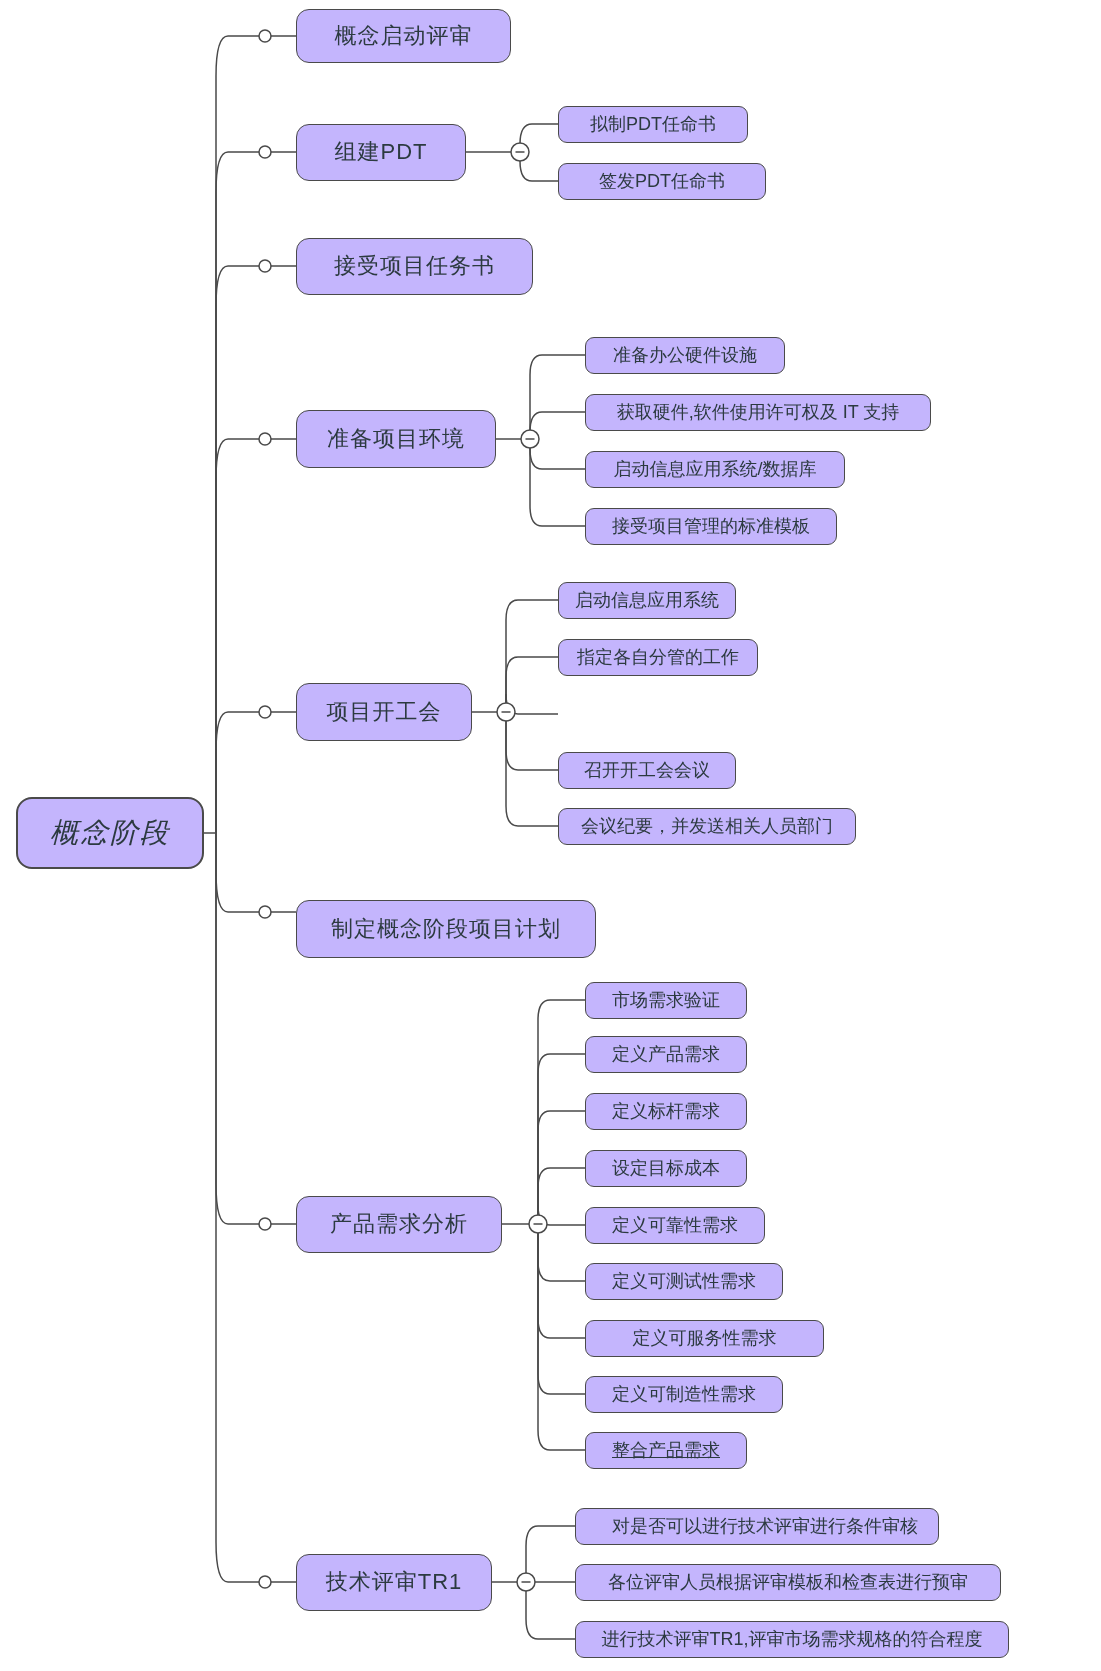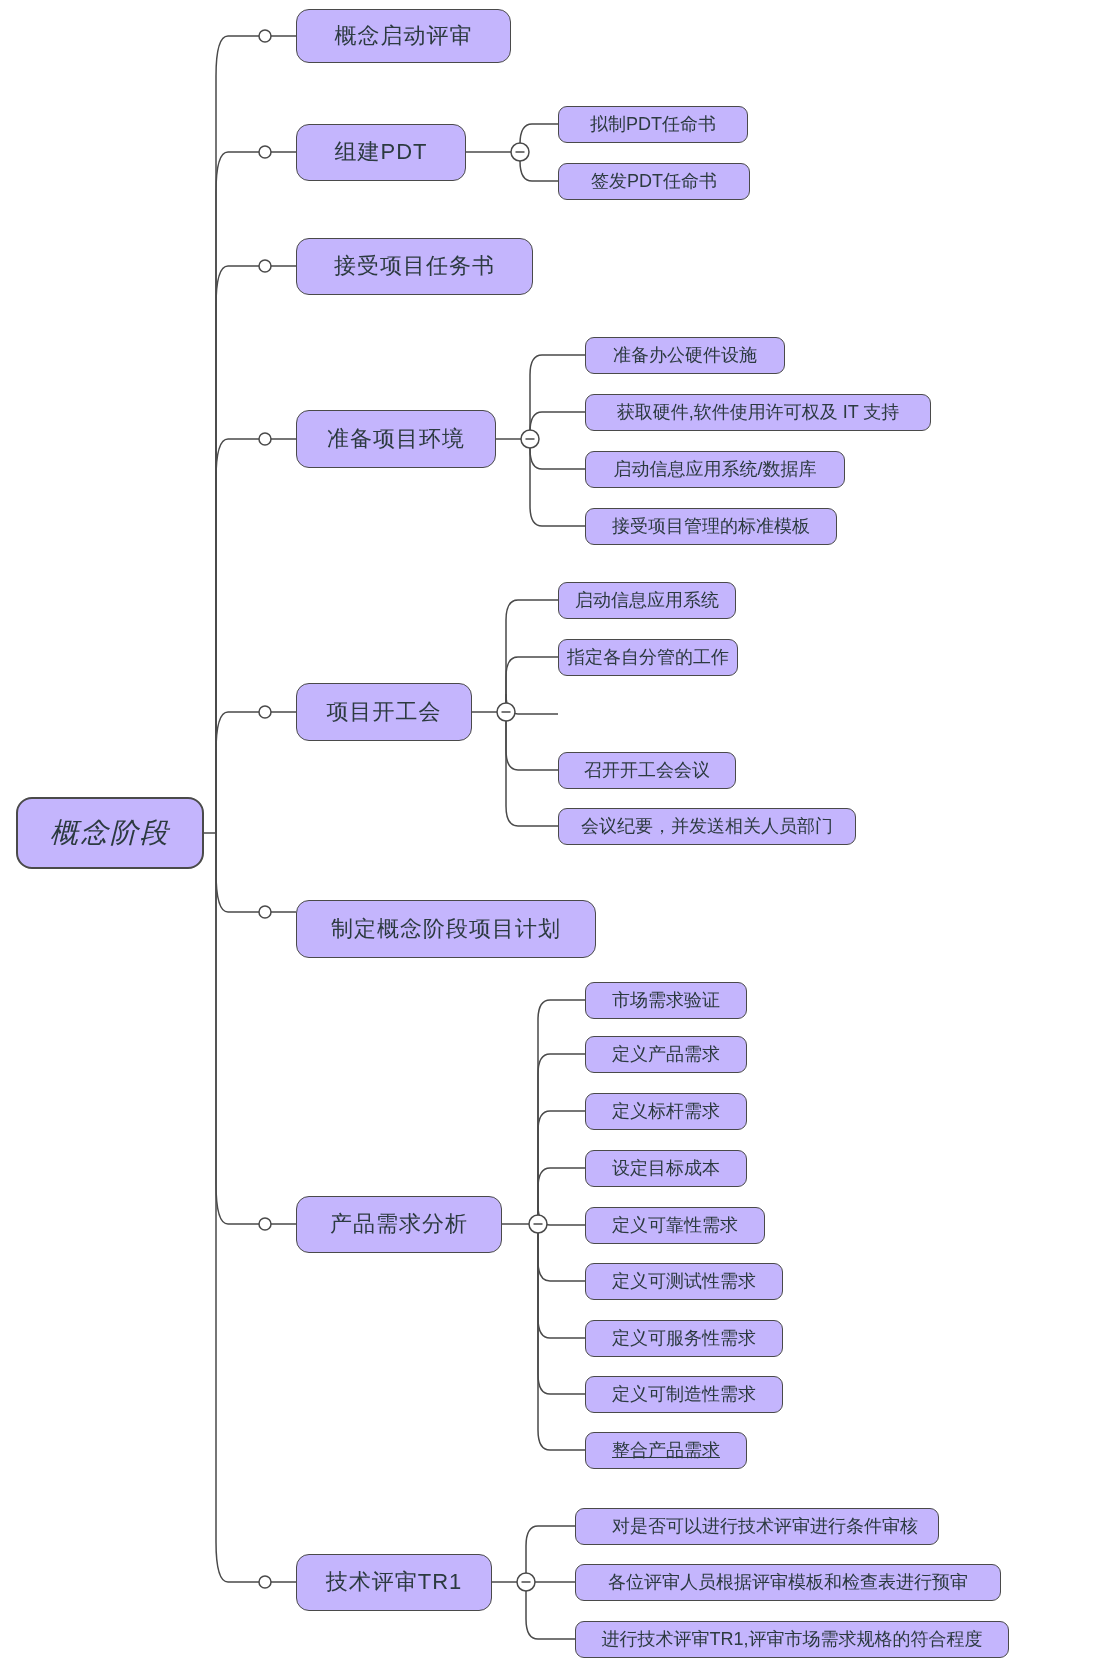--- a/index.html
+++ b/index.html
@@ -92,41 +92,41 @@
       <path d="M 526 1582 L 575 1582" fill="none" stroke="#4a4a4a" stroke-width="1.5"></path>
       <path d="M 526 1582 L 526 1619 Q 526 1639 538 1639 L 575 1639" fill="none" stroke="#4a4a4a" stroke-width="1.5"></path>
       <circle cx="526" cy="1582" r="9" fill="#ffffff" stroke="#4a4a4a" stroke-width="1.5"></circle>
       <path d="M 521.5 1582 L 530.5 1582" stroke="#4a4a4a" stroke-width="1.5"></path>
     </svg>
   <div id="node-layer">
       <div class="node root-node" style="left: 16px; top: 797px; width: 188px; height: 72px;">概念阶段</div>
       <div class="node branch-node" style="left: 296px; top: 9px; width: 215px; height: 54px;">概念启动评审</div>
       <div class="node branch-node" style="left: 296px; top: 123.5px; width: 170px; height: 57px;">组建PDT</div>
       <div class="node leaf-node" style="left: 558px; top: 105.5px; width: 190px; height: 37px;">拟制PDT任命书</div>
-      <div class="node leaf-node" style="left: 558px; top: 162.5px; width: 192px; height: 37px;">签发PDT任命书</div>
+      <div class="node leaf-node" style="left: 558px; top: 162.5px; width: 208px; height: 37px;">签发PDT任命书</div>
       <div class="node branch-node" style="left: 296px; top: 237.5px; width: 237px; height: 57px;">接受项目任务书</div>
       <div class="node branch-node" style="left: 296px; top: 410px; width: 200px; height: 58px;">准备项目环境</div>
       <div class="node leaf-node" style="left: 585px; top: 336.5px; width: 200px; height: 37px;">准备办公硬件设施</div>
       <div class="node leaf-node" style="left: 585px; top: 393.5px; width: 346px; height: 37px;">获取硬件,软件使用许可权及 IT 支持</div>
       <div class="node leaf-node" style="left: 585px; top: 450.5px; width: 260px; height: 37px;">启动信息应用系统/数据库</div>
       <div class="node leaf-node" style="left: 585px; top: 507.5px; width: 252px; height: 37px;">接受项目管理的标准模板</div>
       <div class="node branch-node" style="left: 296px; top: 683px; width: 176px; height: 58px;">项目开工会</div>
       <div class="node leaf-node" style="left: 558px; top: 581.5px; width: 178px; height: 37px;">启动信息应用系统</div>
-      <div class="node leaf-node" style="left: 558px; top: 638.5px; width: 180px; height: 37px;">指定各自分管的工作</div>
+      <div class="node leaf-node" style="left: 558px; top: 638.5px; width: 200px; height: 37px;">指定各自分管的工作</div>
       <div class="node leaf-node" style="left: 558px; top: 751.5px; width: 178px; height: 37px;">召开开工会会议</div>
       <div class="node leaf-node" style="left: 558px; top: 807.5px; width: 298px; height: 37px;">会议纪要，并发送相关人员部门</div>
       <div class="node branch-node" style="left: 296px; top: 900px; width: 300px; height: 58px;">制定概念阶段项目计划</div>
       <div class="node branch-node" style="left: 296px; top: 1195.5px; width: 206px; height: 57px;">产品需求分析</div>
       <div class="node leaf-node" style="left: 585px; top: 981.5px; width: 162px; height: 37px;">市场需求验证</div>
       <div class="node leaf-node" style="left: 585px; top: 1035.5px; width: 162px; height: 37px;">定义产品需求</div>
       <div class="node leaf-node" style="left: 585px; top: 1092.5px; width: 162px; height: 37px;">定义标杆需求</div>
       <div class="node leaf-node" style="left: 585px; top: 1149.5px; width: 162px; height: 37px;">设定目标成本</div>
       <div class="node leaf-node" style="left: 585px; top: 1206.5px; width: 180px; height: 37px;">定义可靠性需求</div>
       <div class="node leaf-node" style="left: 585px; top: 1262.5px; width: 198px; height: 37px;">定义可测试性需求</div>
-      <div class="node leaf-node" style="left: 585px; top: 1319.5px; width: 198px; height: 37px;">定义可服务性需求</div>
+      <div class="node leaf-node" style="left: 585px; top: 1319.5px; width: 239px; height: 37px;">定义可服务性需求</div>
       <div class="node leaf-node" style="left: 585px; top: 1375.5px; width: 198px; height: 37px;">定义可制造性需求</div>
       <div class="node leaf-node" style="left: 585px; top: 1431.5px; width: 162px; height: 37px; text-decoration: underline;">整合产品需求</div>
       <div class="node branch-node" style="left: 296px; top: 1553.5px; width: 196px; height: 57px;">技术评审TR1</div>
       <div class="node leaf-node" style="left: 575px; top: 1507.5px; width: 364px; height: 37px; padding-left: 16px;">对是否可以进行技术评审进行条件审核</div>
       <div class="node leaf-node" style="left: 575px; top: 1563.5px; width: 426px; height: 37px;">各位评审人员根据评审模板和检查表进行预审</div>
       <div class="node leaf-node" style="left: 575px; top: 1620.5px; width: 434px; height: 37px;">进行技术评审TR1,评审市场需求规格的符合程度</div>
     </div>
 </div>
 
 </body></html>

